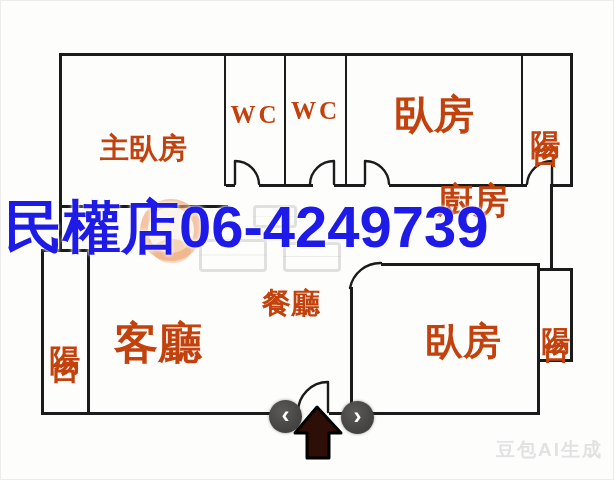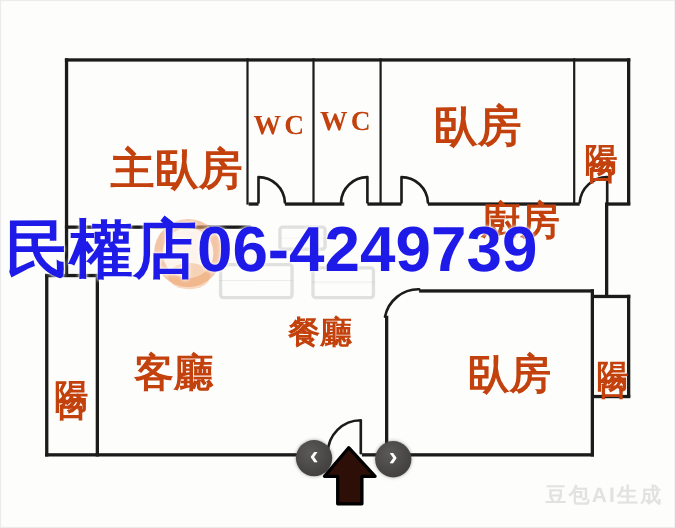--- a/index.html
+++ b/index.html
@@ -107,28 +107,28 @@
       <path d="M 327 381 L 327 411 M 297 411 A 30 30 0 0 1 327 381"></path>
     </g>
   </svg>
 
   <div class="ghost" id="ghost-ring"></div>
   <div class="ghost" id="ghost-blob"></div>
   <div class="ghost ghost-glyph" id="ghost-g1"></div>
   <div class="ghost ghost-glyph" id="ghost-g2"></div>
   <div class="ghost ghost-glyph" id="ghost-g3"></div>
 
-  <div class="room-label" style="left:75px;top:132px;width:169px;font-size:40px;">主臥房</div>
+  <div class="room-label" style="left:58px;top:132px;width:169px;font-size:29px;">主臥房</div>
   <div class="room-label wc" style="left:225px;top:101px;width:58px;font-size:25px;">WC</div>
   <div class="room-label wc" style="left:285px;top:97px;width:59px;font-size:25px;">WC</div>
   <div class="room-label" style="left:346px;top:93px;width:174px;font-size:40px;">臥房</div>
   <div class="room-label vlabel" style="left:529px;top:70px;height:82px;font-size:30px;">陽台</div>
   <div class="room-label" style="left:420px;top:182px;width:104px;font-size:36px;z-index:6;">廚房</div>
   <div class="room-label vlabel" style="left:47px;top:283px;height:84px;font-size:31px;">陽台</div>
-  <div class="room-label" style="left:82px;top:320px;width:150px;font-size:36px;">客廳</div>
+  <div class="room-label" style="left:82px;top:320px;width:150px;font-size:44px;">客廳</div>
   <div class="room-label" style="left:230px;top:287px;width:120px;font-size:29px;">餐廳</div>
   <div class="room-label" style="left:402px;top:321px;width:120px;font-size:38px;">臥房</div>
   <div class="room-label vlabel" style="left:540px;top:268px;height:82px;font-size:29px;">陽台</div>
 
   <div id="overlay-text">民權店06-4249739</div>
 
   <div class="nav-btn" id="nav-prev">‹</div>
   <div class="nav-btn" id="nav-next">›</div>
 
   <svg id="arrow-svg" width="614" height="480" viewBox="0 0 614 480">

